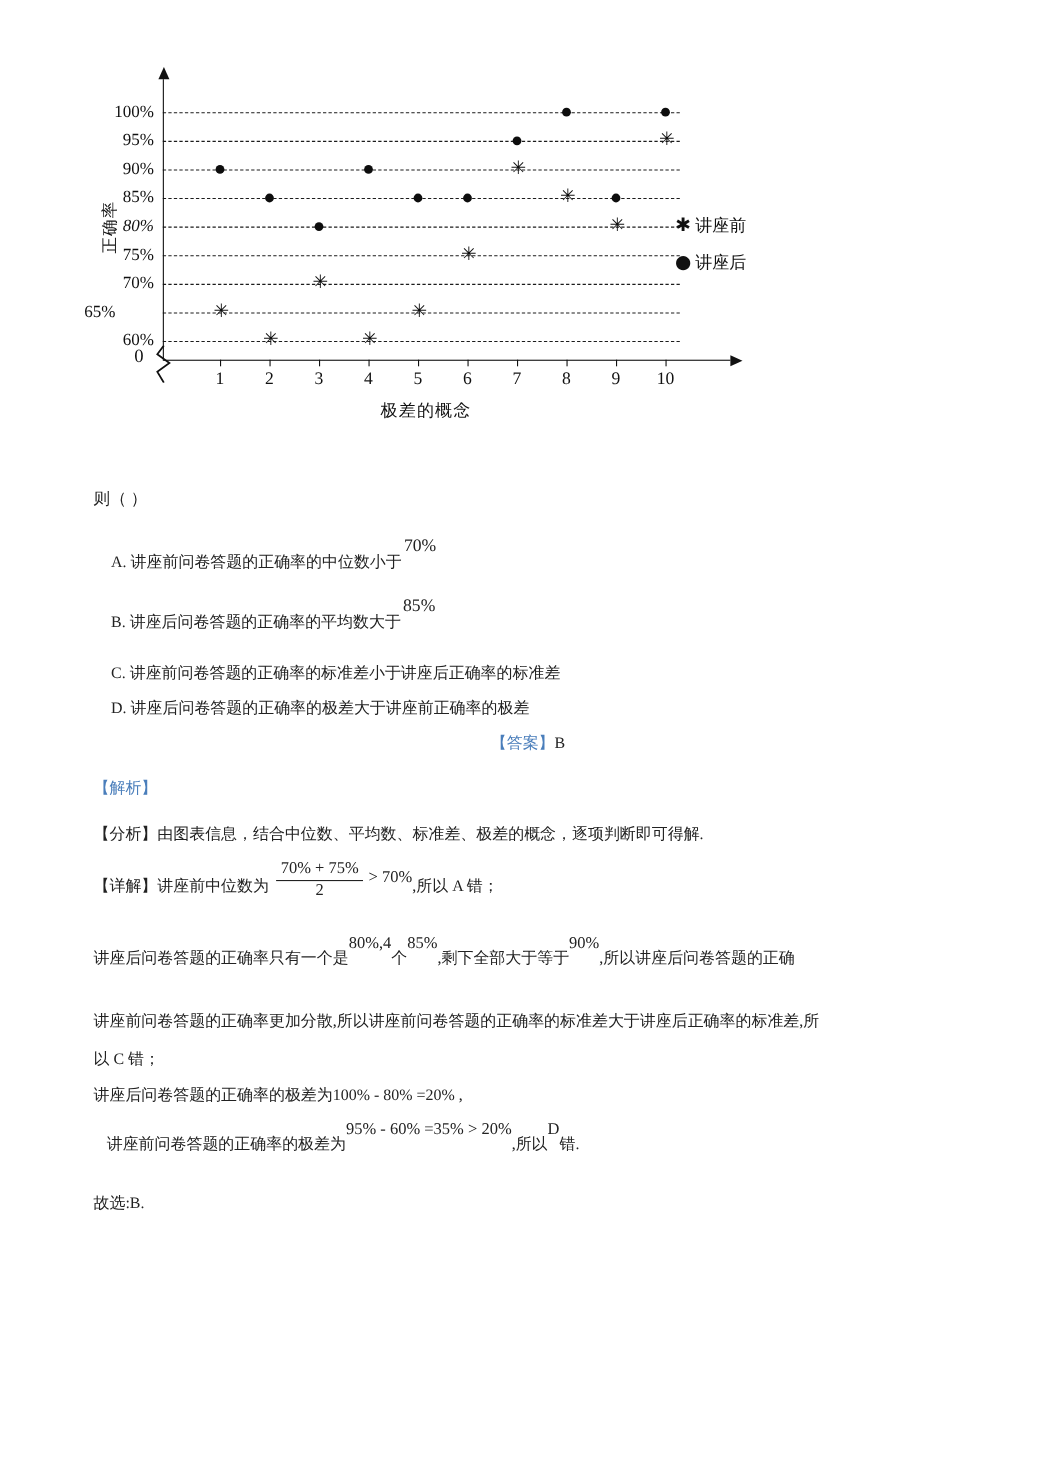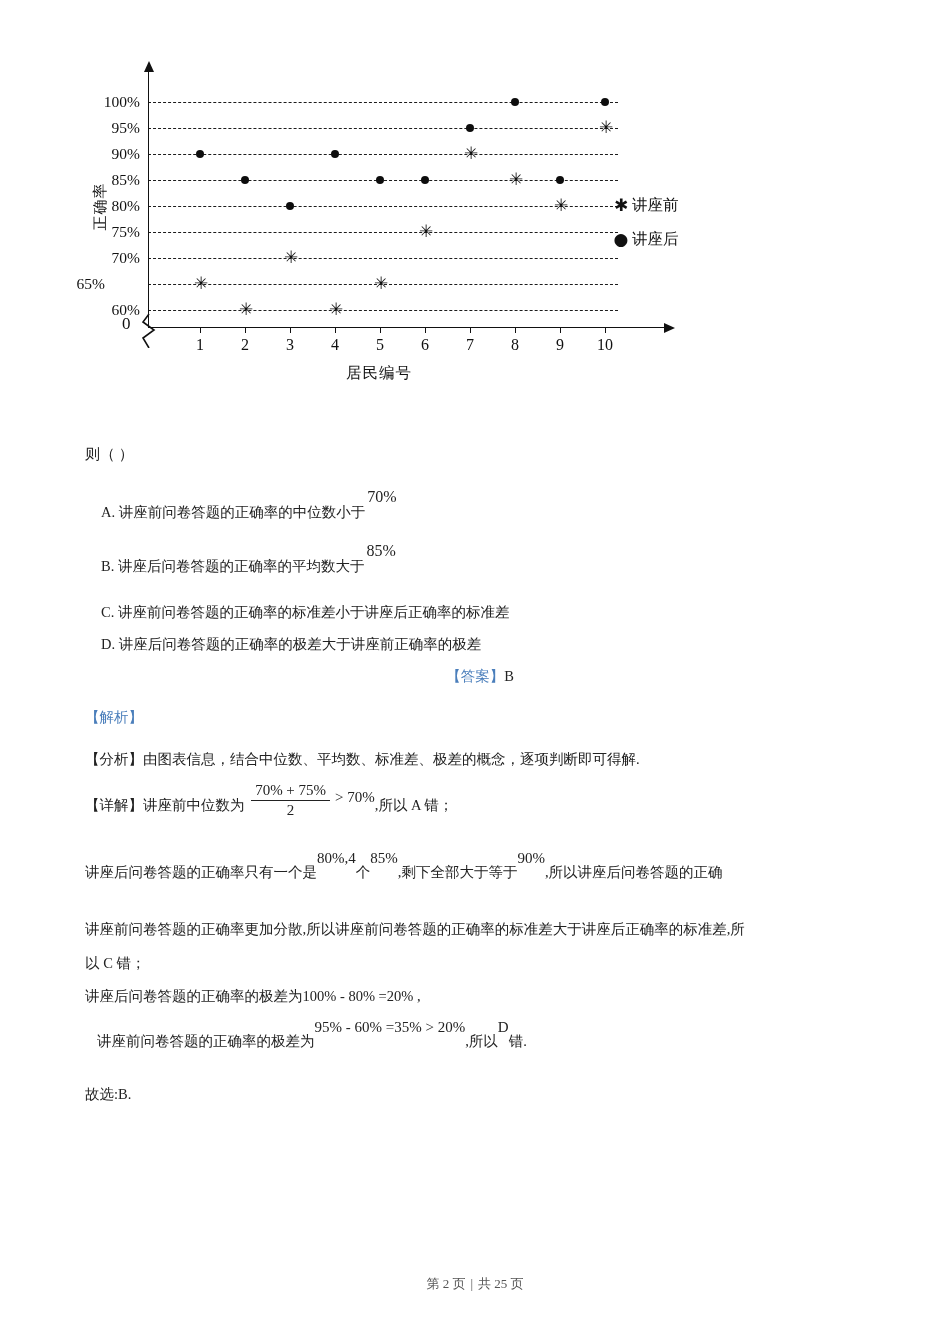--- a/index.html
+++ b/index.html
@@ -115,21 +115,21 @@
         <div class="yaxis-title" style="left: -30px; top: 149px;">正确率</div>
         <div class="gridline" style="left: 63px; top: 54px; width: 470px;"></div>
         <div class="ylab" style="right: 595px; top: 46px;">100%</div>
         <div class="gridline" style="left: 63px; top: 80px; width: 470px;"></div>
         <div class="ylab" style="right: 595px; top: 72px;">95%</div>
         <div class="gridline" style="left: 63px; top: 106px; width: 470px;"></div>
         <div class="ylab" style="right: 595px; top: 98px;">90%</div>
         <div class="gridline" style="left: 63px; top: 132px; width: 470px;"></div>
         <div class="ylab" style="right: 595px; top: 124px;">85%</div>
         <div class="gridline" style="left: 63px; top: 158px; width: 470px;"></div>
-        <div class="ylab" style="right: 595px; top: 150px;">80%</div>
+        <div class="ylab" style="right: 595px; top: 150px; font-style: italic;">80%</div>
         <div class="gridline" style="left: 63px; top: 184px; width: 470px;"></div>
         <div class="ylab" style="right: 595px; top: 176px;">75%</div>
         <div class="gridline" style="left: 63px; top: 210px; width: 470px;"></div>
         <div class="ylab" style="right: 595px; top: 202px;">70%</div>
         <div class="gridline" style="left: 63px; top: 236px; width: 470px;"></div>
         <div class="ylab" style="right: 630px; top: 228px;">65%</div>
         <div class="gridline" style="left: 63px; top: 262px; width: 470px;"></div>
         <div class="ylab" style="right: 595px; top: 254px;">60%</div>
         <div class="axis-v" style="left: 63px; top: 24px; height: 255px;"></div>
         <div class="axis-h" style="left: 63px; top: 279px; width: 516px;"></div>
@@ -152,21 +152,21 @@
         <div class="tick" style="left: 340px; top: 279px;"></div>
         <div class="xlab" style="left: 327px; top: 289px;">6</div>
         <div class="tick" style="left: 385px; top: 279px;"></div>
         <div class="xlab" style="left: 372px; top: 289px;">7</div>
         <div class="tick" style="left: 430px; top: 279px;"></div>
         <div class="xlab" style="left: 417px; top: 289px;">8</div>
         <div class="tick" style="left: 475px; top: 279px;"></div>
         <div class="xlab" style="left: 462px; top: 289px;">9</div>
         <div class="tick" style="left: 520px; top: 279px;"></div>
         <div class="xlab" style="left: 507px; top: 289px;">10</div>
-        <div class="xaxis-title" style="left: 261px; top: 315px;">居民编号</div>
+        <div class="xaxis-title" style="left: 261px; top: 315px;">极差的概念</div>
         <div class="pt-star" style="left: 109px; top: 227px;">✳</div>
         <div class="pt-star" style="left: 154px; top: 253px;">✳</div>
         <div class="pt-star" style="left: 199px; top: 201px;">✳</div>
         <div class="pt-star" style="left: 244px; top: 253px;">✳</div>
         <div class="pt-star" style="left: 289px; top: 227px;">✳</div>
         <div class="pt-star" style="left: 334px; top: 175px;">✳</div>
         <div class="pt-star" style="left: 379px; top: 97px;">✳</div>
         <div class="pt-star" style="left: 424px; top: 123px;">✳</div>
         <div class="pt-star" style="left: 469px; top: 149px;">✳</div>
         <div class="pt-star" style="left: 514px; top: 71px;">✳</div>
@@ -247,17 +247,14 @@
     <p class="para">以 C 错；</p>
     <p class="para">讲座后问卷答题的正确率的极差为100% - 80% =20% ,</p>
 
     <p class="detail-line" style="margin-top:10px;margin-bottom:26px;margin-left:12px;">
       <span>讲座前问卷答题的正确率的极差为</span><span class="inline-sup">95% - 60% =35% &gt; 20%</span><span>,所以</span><span class="inline-sup">D</span><span>错.</span>
     </p>
 
     <p class="para">故选:B.</p>
   </div>
 
-  <div class="footer">
-    <span>第 2 页</span><span class="sep">|</span><span>共 25 页</span>
-  </div>
 
 </div>
 
 </body></html>

